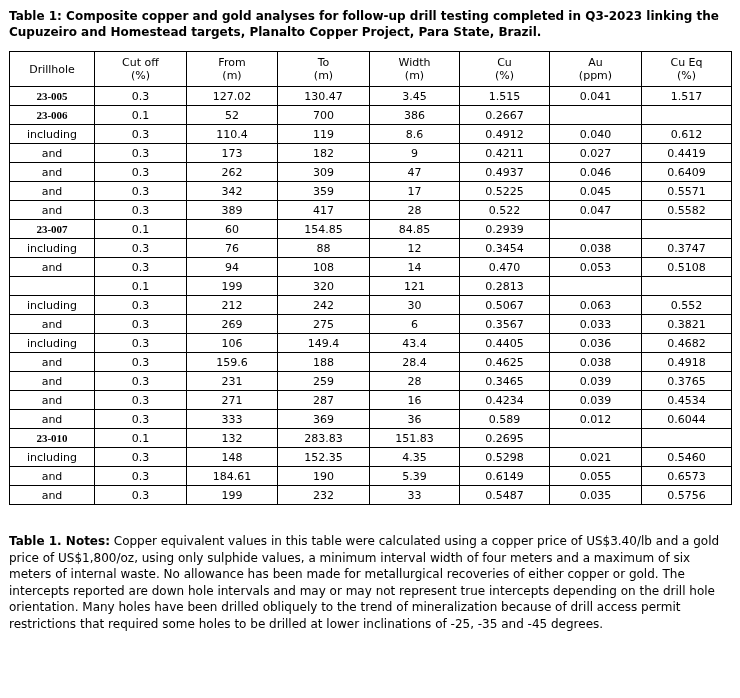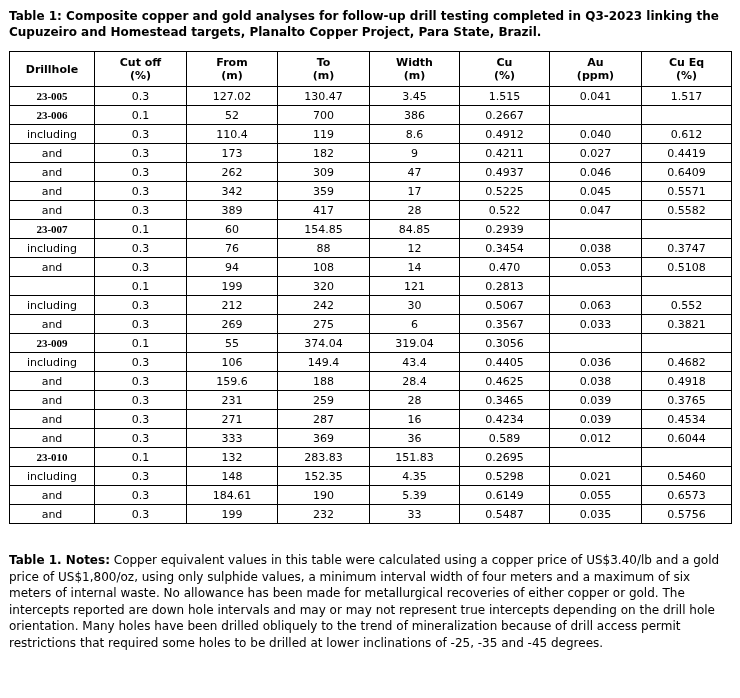--- a/index.html
+++ b/index.html
@@ -31,21 +31,21 @@
   table.drill th, table.drill td {
     border: 1px solid #000000;
     text-align: center;
     vertical-align: middle;
     padding: 0;
     font-size: 11px;
     overflow: hidden;
     white-space: nowrap;
   }
   table.drill thead th {
-    font-weight: bold;
+    font-weight: normal;
     height: 30px;
     line-height: 13px;
     padding: 2px 0;
   }
   table.drill tbody td {
     height: 18px;
     font-weight: normal;
   }
   table.drill tbody td.hole {
     font-weight: bold;
@@ -238,30 +238,20 @@
           <td>and</td>
           <td>0.3</td>
           <td>269</td>
           <td>275</td>
           <td>6</td>
           <td>0.3567</td>
           <td>0.033</td>
           <td>0.3821</td>
         </tr>
         <tr>
-          <td class="hole">23-009</td>
-          <td>0.1</td>
-          <td>55</td>
-          <td>374.04</td>
-          <td>319.04</td>
-          <td>0.3056</td>
-          <td></td>
-          <td></td>
-        </tr>
-        <tr>
           <td>including</td>
           <td>0.3</td>
           <td>106</td>
           <td>149.4</td>
           <td>43.4</td>
           <td>0.4405</td>
           <td>0.036</td>
           <td>0.4682</td>
         </tr>
         <tr>

